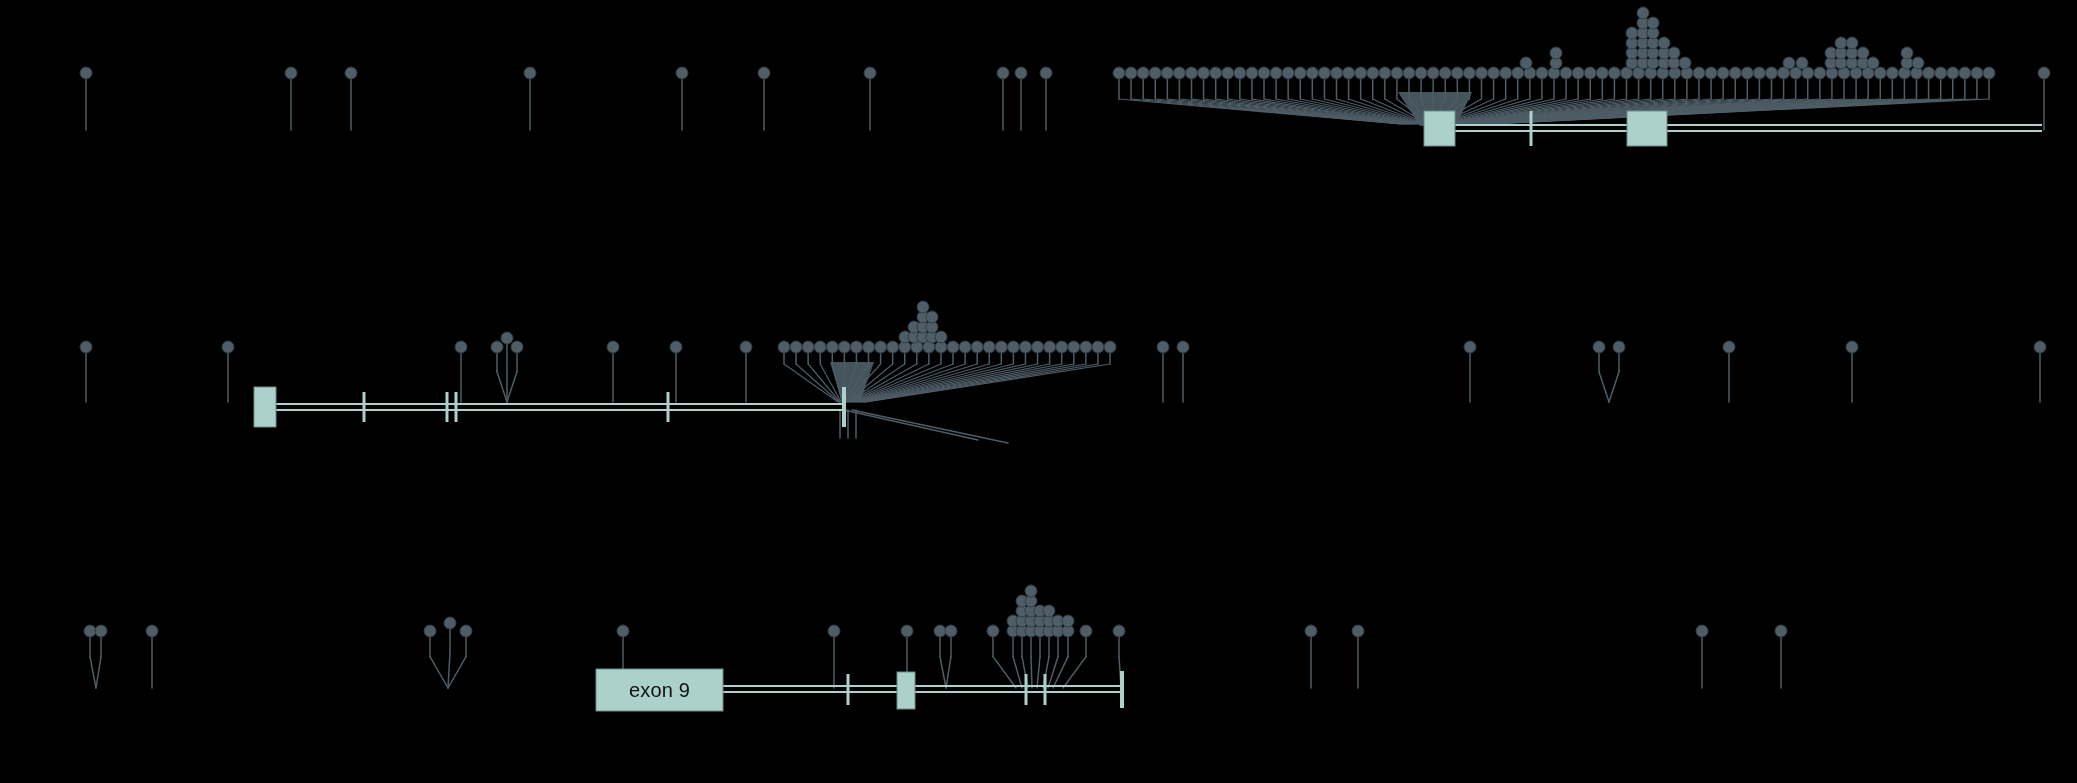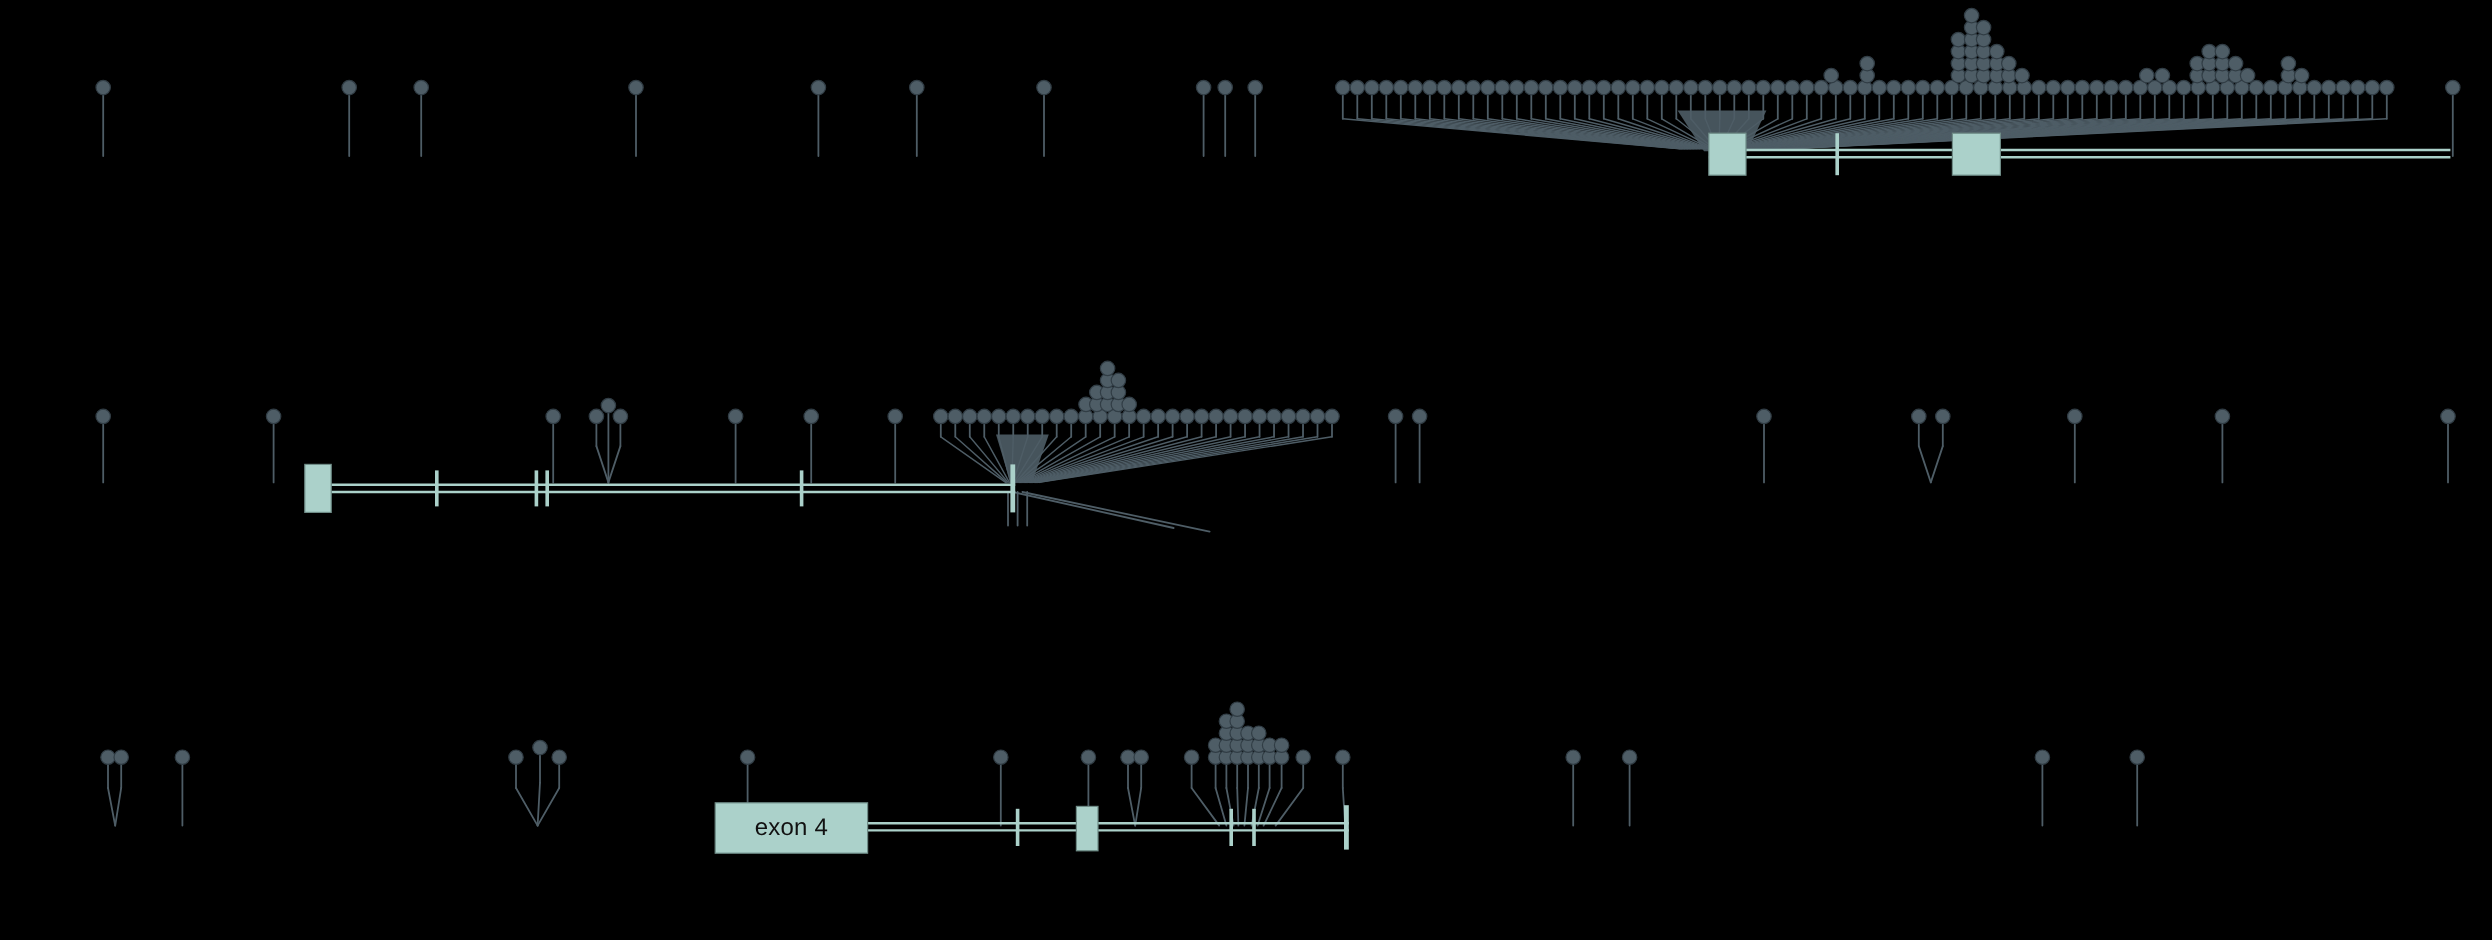--- a/index.html
+++ b/index.html
@@ -532,14 +532,14 @@
       <circle cx="1058" cy="621" r="6" fill="#4e5d66" stroke="#313d45" stroke-width="1"></circle>
       <circle cx="1068" cy="631" r="6" fill="#4e5d66" stroke="#313d45" stroke-width="1"></circle>
       <circle cx="1068" cy="621" r="6" fill="#4e5d66" stroke="#313d45" stroke-width="1"></circle>
       <circle cx="1086" cy="631" r="6" fill="#4e5d66" stroke="#313d45" stroke-width="1"></circle>
       <circle cx="1119" cy="631" r="6" fill="#4e5d66" stroke="#313d45" stroke-width="1"></circle>
       <circle cx="1311" cy="631" r="6" fill="#4e5d66" stroke="#313d45" stroke-width="1"></circle>
       <circle cx="1358" cy="631" r="6" fill="#4e5d66" stroke="#313d45" stroke-width="1"></circle>
       <circle cx="1702" cy="631" r="6" fill="#4e5d66" stroke="#313d45" stroke-width="1"></circle>
       <circle cx="1781" cy="631" r="6" fill="#4e5d66" stroke="#313d45" stroke-width="1"></circle>
     </svg>
-  <div class="exon-label" style="left:596px;top:669px;width:127px;height:42px;">exon 4</div>
+  <div class="exon-label" style="left:596px;top:669px;width:127px;height:42px;">exon 9</div>
 </div>
 
 </body></html>

